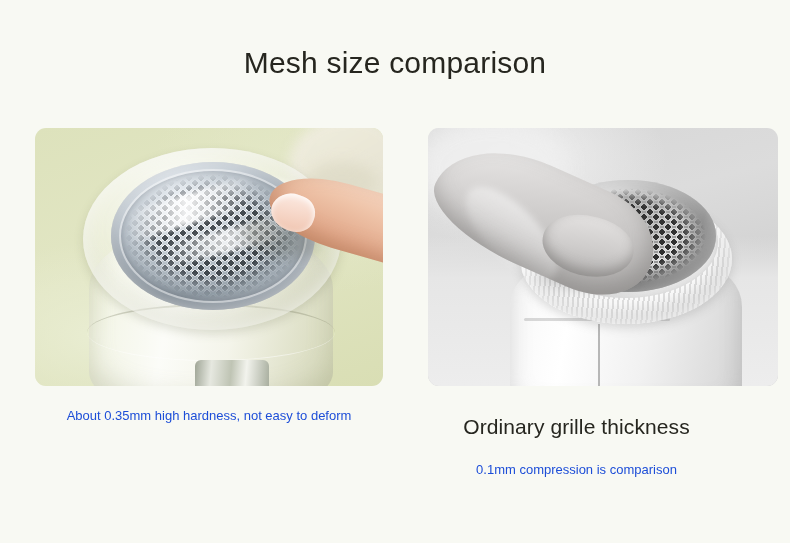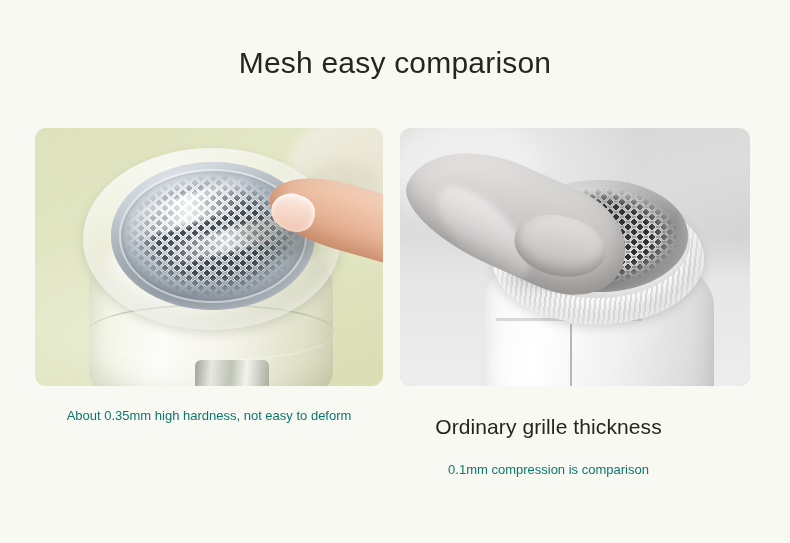--- a/index.html
+++ b/index.html
@@ -42,21 +42,21 @@
     left: 0;
     width: 790px;
     height: 380px;
   }
   .compare-col {
     position: absolute;
     top: 0;
     width: 348px;
   }
   .compare-col.left  { left: 35px; }
-  .compare-col.right { left: 400px; width: 297px; }
+  .compare-col.right { left: 428px; width: 297px; }
 
   .photo-frame {
     position: relative;
     width: 348px;
     height: 258px;
     border-radius: 11px;
     overflow: hidden;
   }
   .compare-col.right .photo-frame { width: 350px; }
 
@@ -378,30 +378,30 @@
     font-weight: 400;
     color: #26261F;
     line-height: 26px;
     letter-spacing: .1px;
   }
   .caption-sub {
     margin-top: 21px;
     text-align: center;
     font-size: 13px;
     font-weight: 400;
-    color: #0f766e;
+    color: #1d4ed8;
     line-height: 17px;
   }
 </style>
 </head>
 <body>
 
 <div class="page">
 
-  <div class="page-title">Mesh easy comparison</div>
+  <div class="page-title">Mesh size comparison</div>
 
   <div class="compare-row">
 
     <div class="compare-col left">
 
       <div class="photo-frame">
         <div class="scene">
           <div class="bg-green"></div>
           <div class="bg-blob-tr"></div>
           <div class="bg-blob-tr2"></div>

